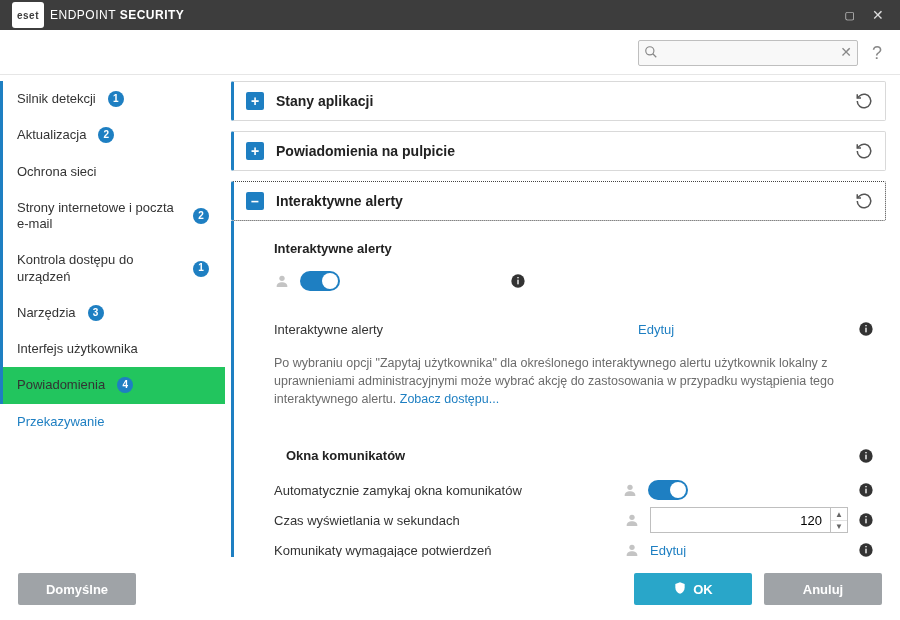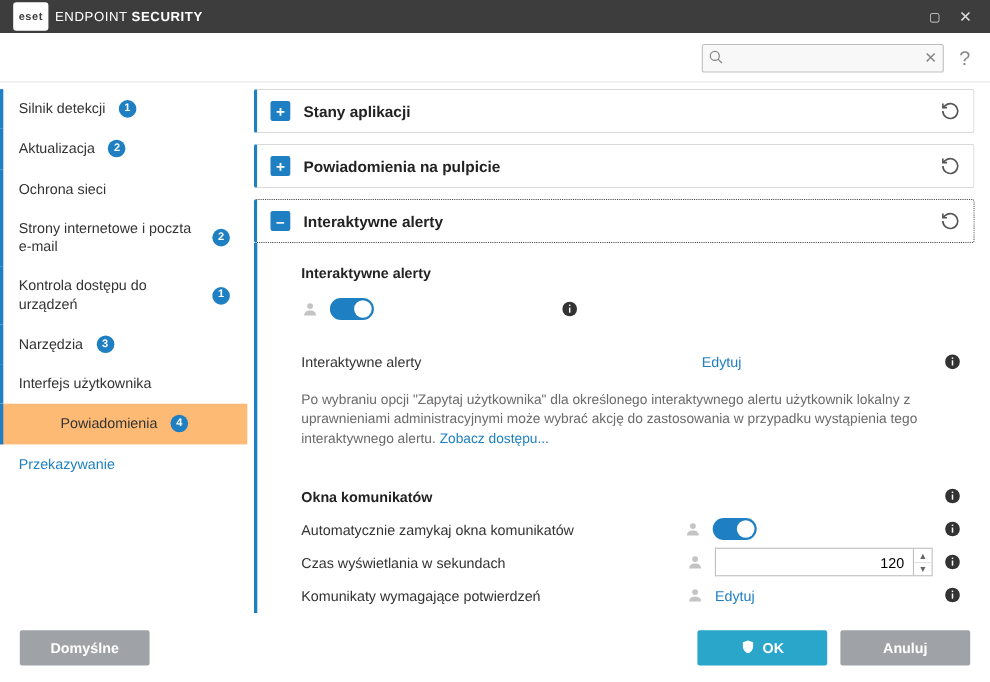--- a/index.html
+++ b/index.html
@@ -45,21 +45,21 @@
   .sidebar {
     width: 225px; padding: 6px 0; overflow-y:auto;
     border-right: 0;
   }
   .nav-item {
     display:flex; align-items:center; justify-content:space-between;
     padding: 10px 16px 10px 14px; font-size: 13px; color:#333;
     border-left: 3px solid transparent; cursor:pointer;
   }
   .nav-item .label { display:flex; align-items:center; gap:6px; line-height:1.25; }
-  .nav-item.active { background:#fdba74;justify-content:center; }
+  .nav-item.active { background:#22c55e; }
   .nav-item.has-accent { border-left-color:#1e7fc2; }
   .nav-badge {
     display:inline-flex; align-items:center; justify-content:center;
     min-width:16px; height:16px; border-radius:8px; background:#1e7fc2;
     color:#fff; font-size:10px; font-weight:600; padding:0 4px; margin-left:6px;
   }
 
   .content {
     flex:1; padding: 6px 4px 6px 6px; overflow:hidden; position:relative;
   }
@@ -304,21 +304,21 @@
           </span>
         </div>
 
         <div class="desc">
           <span>Po wybraniu opcji "Zapytaj użytkownika" dla określonego interaktywnego alertu użytkownik lokalny z uprawnieniami administracyjnymi może wybrać akcję do zastosowania w przypadku wystąpienia tego interaktywnego alertu. </span><span class="link">Zobacz dostępu...</span>
         </div>
 
         <div style="height:10px"></div>
 
         <div class="row">
-          <div class="section-heading" style="margin:0; flex:1">Okna komunikatów</div>
+          <div class="section-heading" style="margin:12px; flex:1">Okna komunikatów</div>
           <span class="info">
             <svg width="16" height="16" viewBox="0 0 24 24" fill="#333">
                 <circle cx="12" cy="12" r="10"></circle>
                 <rect x="11" y="10" width="2" height="7" fill="#fff"></rect>
                 <rect x="11" y="6" width="2" height="2" fill="#fff"></rect>
               </svg>
           </span>
         </div>
 
         <div class="row">

